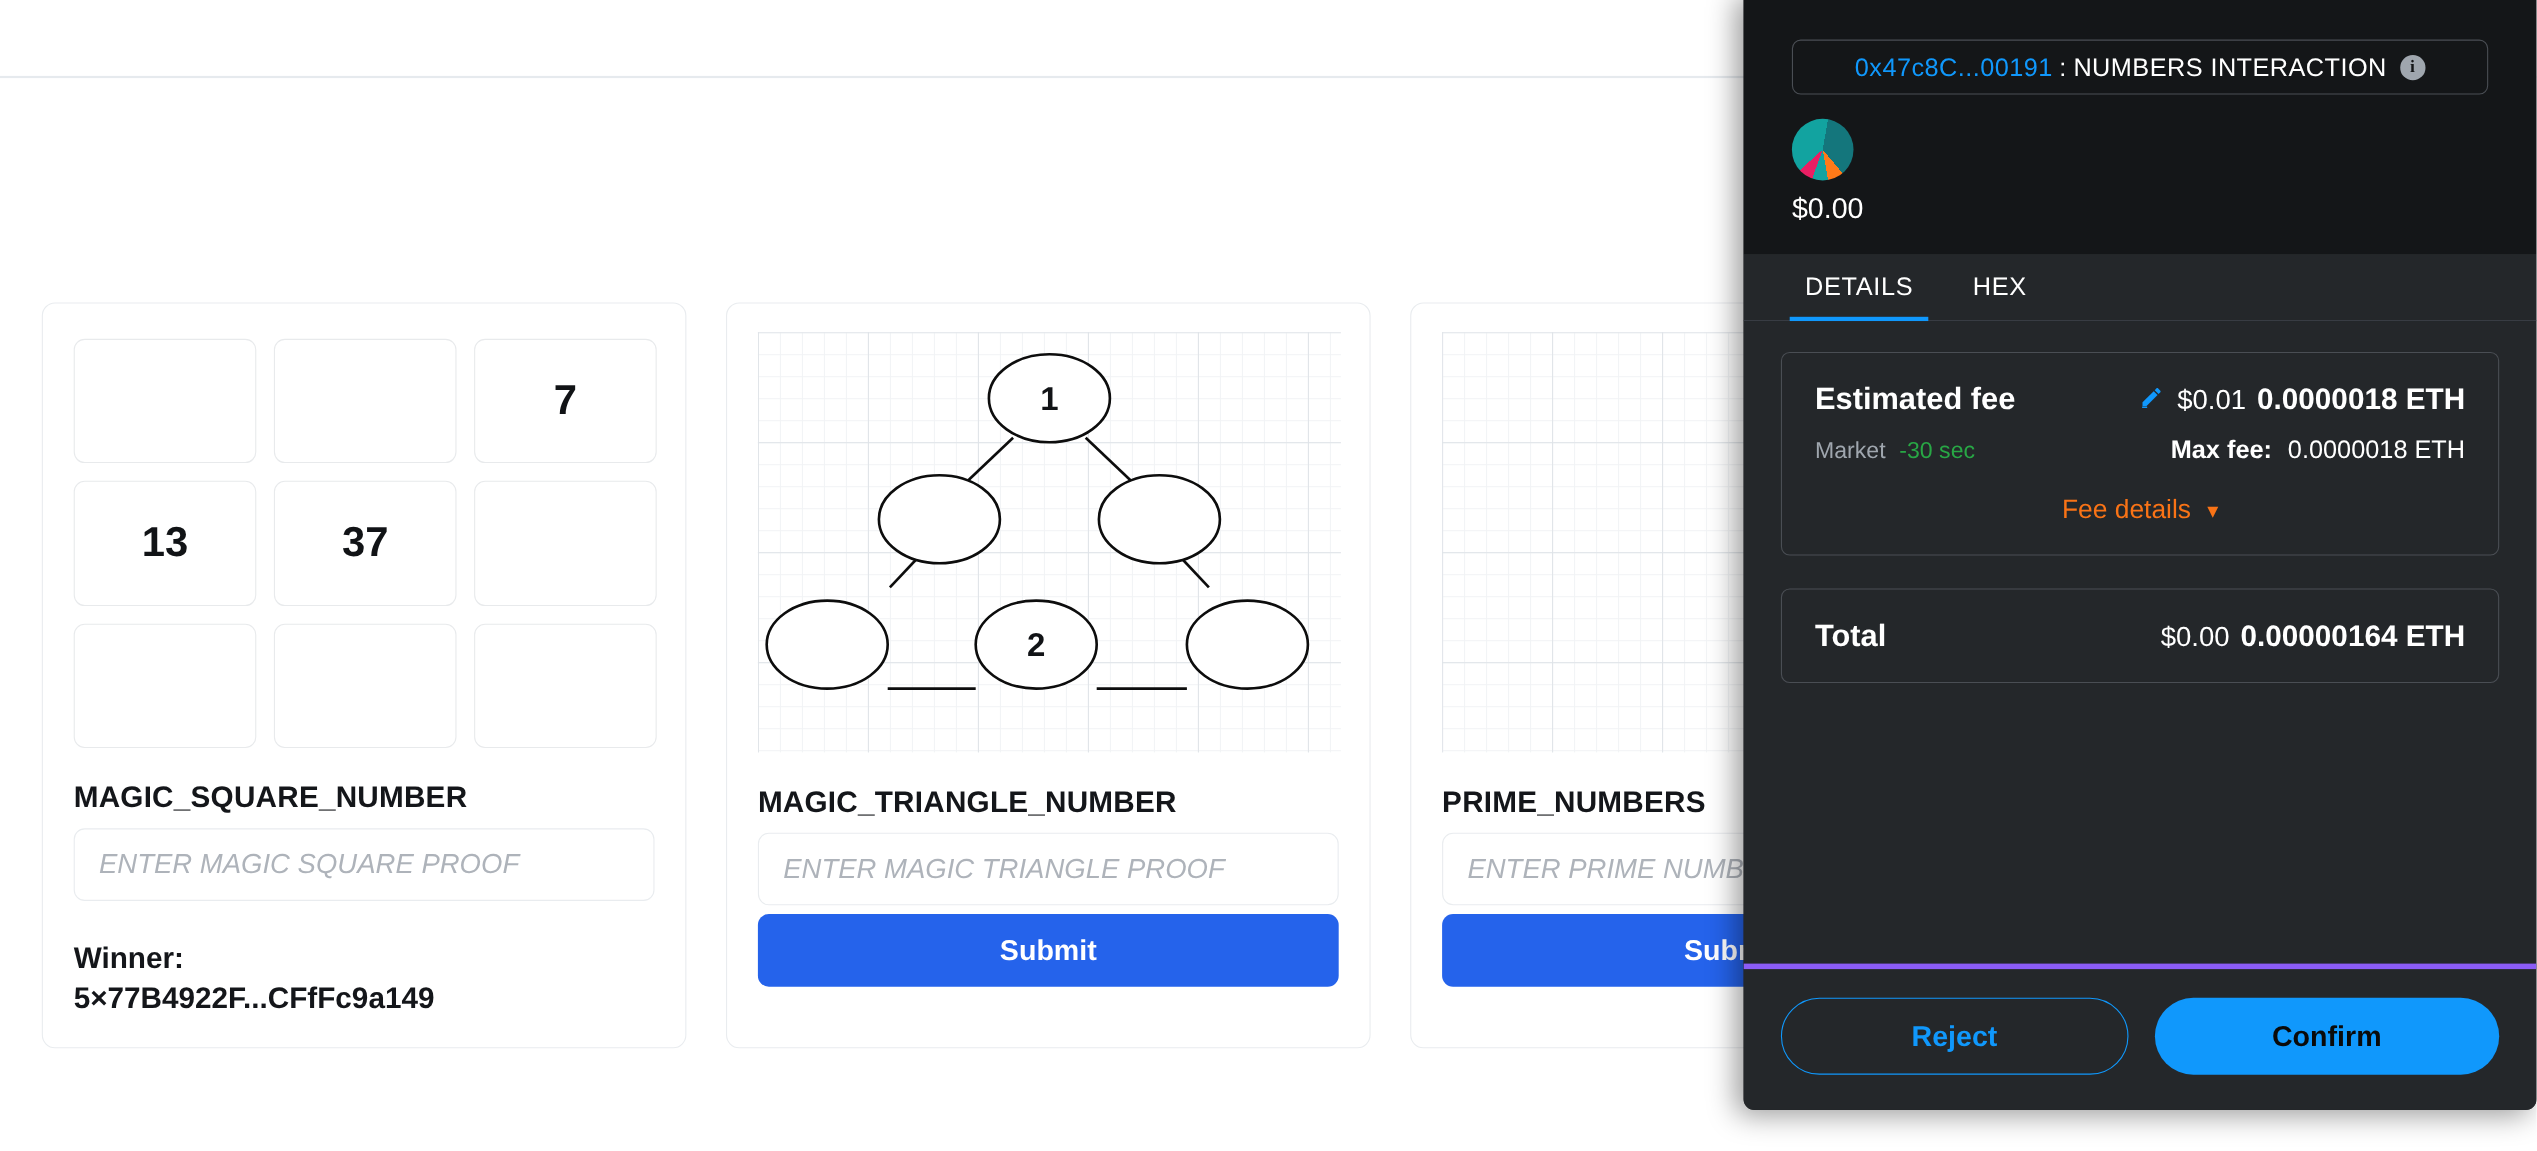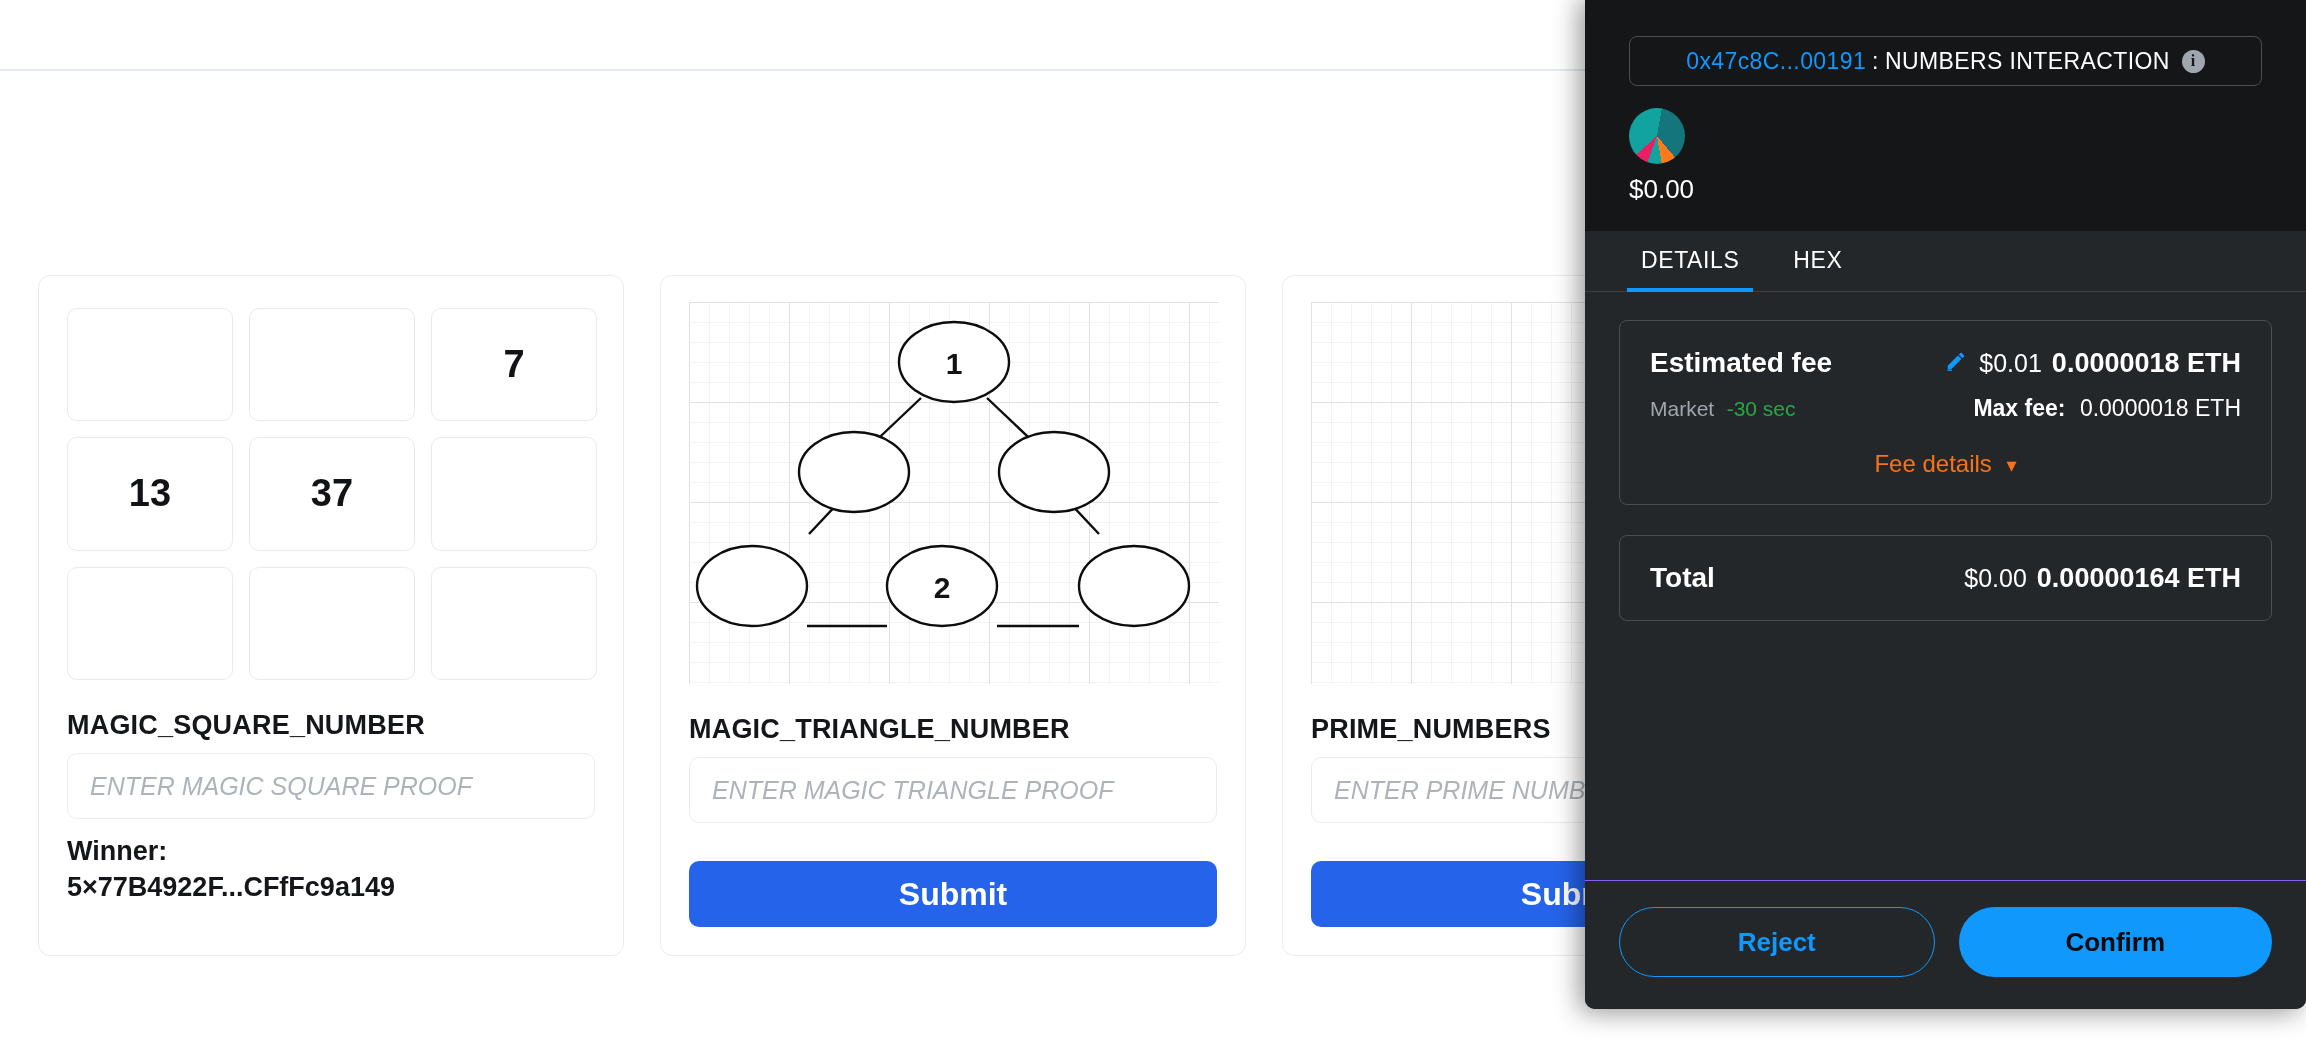--- a/index.html
+++ b/index.html
@@ -115,37 +115,37 @@
     font-size: 25px;
     font-family: "Liberation Sans", sans-serif;
     color: #20232a;
     background: #ffffff;
     outline: none;
     font-style: italic;
   }
   .proof-input::placeholder { color: #aeb3ba; }
 
   .winner-block {
-    margin-top: 16px;
+    margin-top: 36px;
     font-size: 27px;
     font-weight: bold;
     color: #14161a;
     line-height: 1.2;
   }
   .winner-block .addr { display: block; margin-top: 4px; }
 
   .submit-button {
-    margin-top: 38px;
+    margin-top: 8px;
     width: 100%;
     height: 66px;
     border: none;
     border-radius: 10px;
     background: #2563eb;
     color: #ffffff;
-    font-size: 32px;
+    font-size: 26px;
     font-weight: bold;
     font-family: "Liberation Sans", sans-serif;
     cursor: pointer;
   }
 
   
   .mm-window {
     position: absolute;
     left: 1585px;
     top: -6px;
@@ -280,21 +280,21 @@
     text-align: center;
     color: #f97316;
     font-size: 24px;
     cursor: pointer;
   }
   .mm-chevron { display: inline-block; margin-left: 8px; font-size: 20px; }
 
   .mm-sub { font-size: 24px; color: #ffffff; }
 
   .mm-footer {
-    border-top: 1px solid #8b5cf6;
+    border-top: 5px solid #8b5cf6;
     padding: 26px 34px 32px 34px;
     display: flex;
     gap: 24px;
     background: #24272a;
   }
   .mm-btn {
     flex: 1;
     height: 70px;
     border-radius: 35px;
     font-size: 26px;

